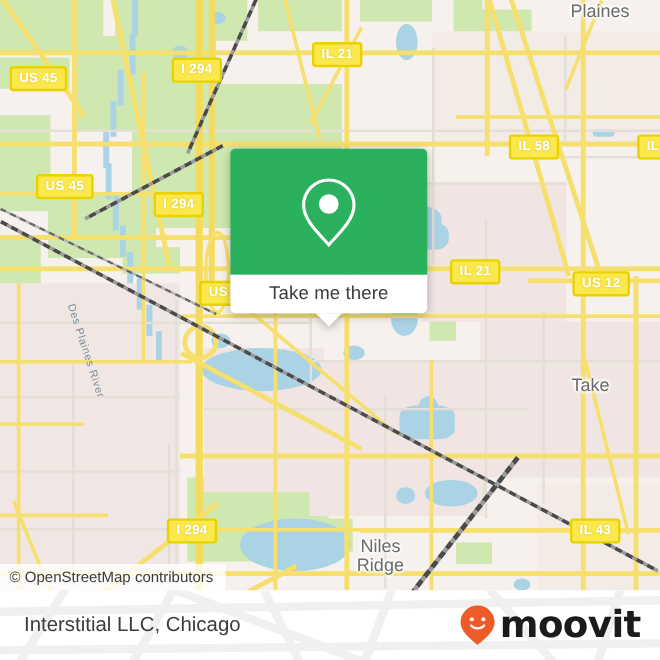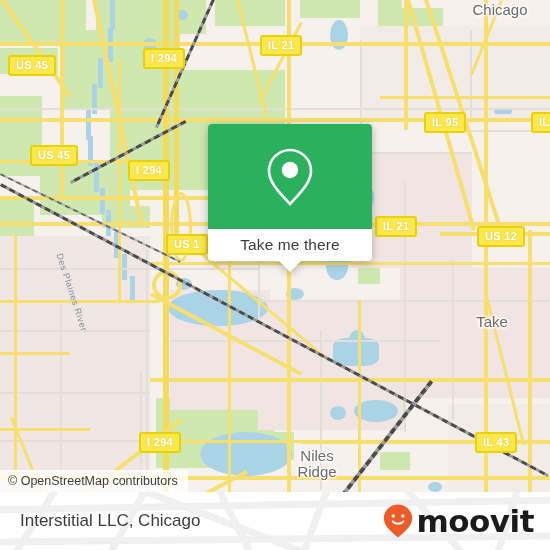--- a/index.html
+++ b/index.html
@@ -104,21 +104,21 @@
     font-size: 12.5px;
     color: #3b3b3b;
     background: rgba(255,255,255,0.82);
     font-family: "Liberation Sans", sans-serif;
     white-space: nowrap;
   }
 
   
   #callout {
     position: absolute;
-    left: 208px;
+    left: 192px;
     top: 124px;
     width: 164px;
     z-index: 40;
     filter: drop-shadow(0 2px 4px rgba(0,0,0,0.28));
   }
   #callout-top {
     height: 105px;
     background: #2bb15e;
     border-radius: 4px 4px 0 0;
     display: flex;
@@ -331,35 +331,35 @@
 
     <div class="poly" style="left:152px; top:270px; width:30px; height:30px; border:4px solid #f6df6d; border-radius:50%; background:transparent;"></div>
     <div class="poly" style="left:170px; top:192px; width:22px; height:70px; border:3.5px solid #f6df6d; border-radius:50%; background:transparent;"></div>
 
     <div class="rail rot" style="left:216px; top:-10px; width:3px; height:150px; transform: rotate(24deg); background: repeating-linear-gradient(to bottom,#4a4a4a 0 6px, #9a9a9a 6px 10px);"></div>
     <div class="rail rot" style="left:185px; top:120px; width:3px; height:130px; transform: rotate(62deg); background: repeating-linear-gradient(to bottom,#4a4a4a 0 6px, #9a9a9a 6px 10px);"></div>
     <div class="rail rot" style="left:0px;   top:186px; width:3px; height:620px; transform: rotate(-62deg); transform-origin: 0 0; background: repeating-linear-gradient(to bottom,#4a4a4a 0 6px, #9a9a9a 6px 10px);"></div>
     <div class="rail rot" style="left:0px;   top:175px; width:2px; height:200px; transform: rotate(-64deg); transform-origin: 0 0; background: repeating-linear-gradient(to bottom,#6a6a6a 0 5px, #b5b5b5 5px 9px);"></div>
     <div class="rail rot" style="left:430px; top:380px; width:4px; height:150px; transform: rotate(38deg); background: repeating-linear-gradient(to bottom,#4a4a4a 0 6px, #9a9a9a 6px 10px);"></div>
 
-    <div class="city" style="left:455px; top:2px;  width:90px;">Chicago</div>
+    <div class="city" style="left:455px; top:2px;  width:90px;">Plaines</div>
     <div class="city" style="left:462px; top:314px; width:60px;">Take</div>
     <div class="city" style="left:288px; top:448px; width:58px;">Niles
 Ridge</div>
 
     <div class="river-label rot" style="left:64px; top:252px; transform: rotate(72deg);">Des Plaines River</div>
 
     <div class="shield" style="left:8px;   top:55px;">US 45</div>
     <div class="shield" style="left:30px;  top:145px;">US 45</div>
     <div class="shield" style="left:143px; top:48px;">I 294</div>
     <div class="shield" style="left:128px; top:160px;">I 294</div>
     <div class="shield" style="left:139px; top:432px;">I 294</div>
     <div class="shield" style="left:260px; top:35px;">IL 21</div>
     <div class="shield" style="left:375px; top:216px;">IL 21</div>
-    <div class="shield" style="left:424px; top:112px;">IL 95</div>
+    <div class="shield" style="left:424px; top:112px;">IL 58</div>
     <div class="shield" style="left:531px; top:112px;">IL 5</div>
     <div class="shield" style="left:477px; top:226px;">US 12</div>
     <div class="shield" style="left:475px; top:432px;">IL 43</div>
     <div class="shield" style="left:166px; top:234px;">US 1</div>
 
     <div id="attribution">© OpenStreetMap contributors</div>
   </div>
 
   <div id="callout">
     <div id="callout-top">

